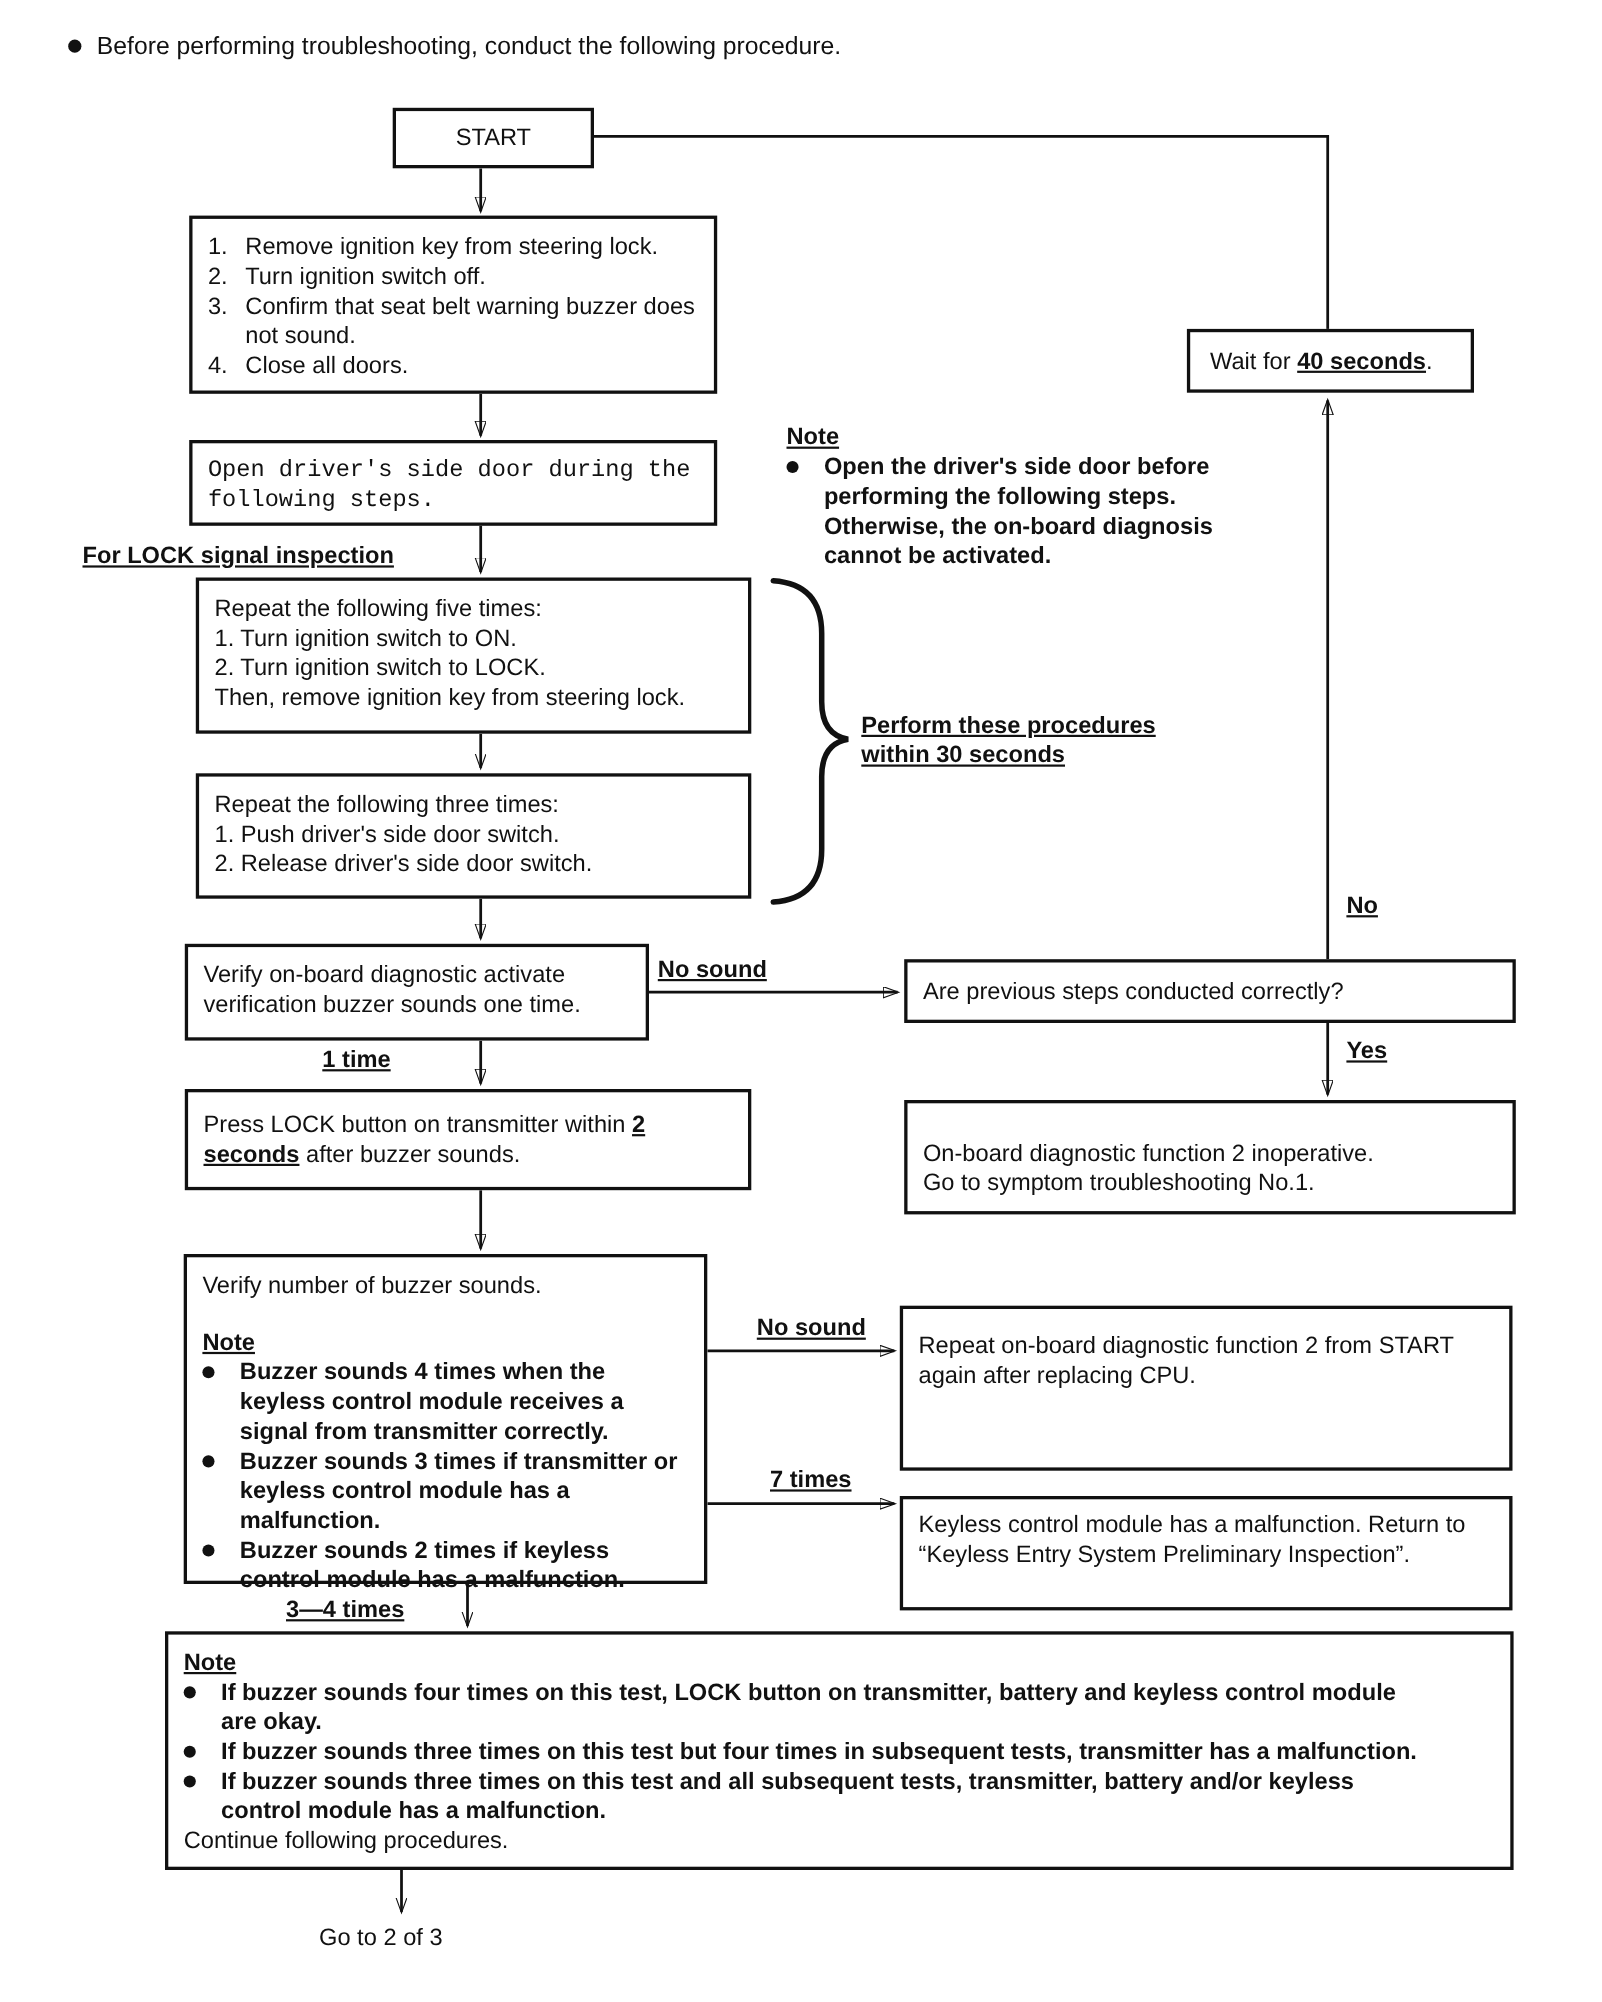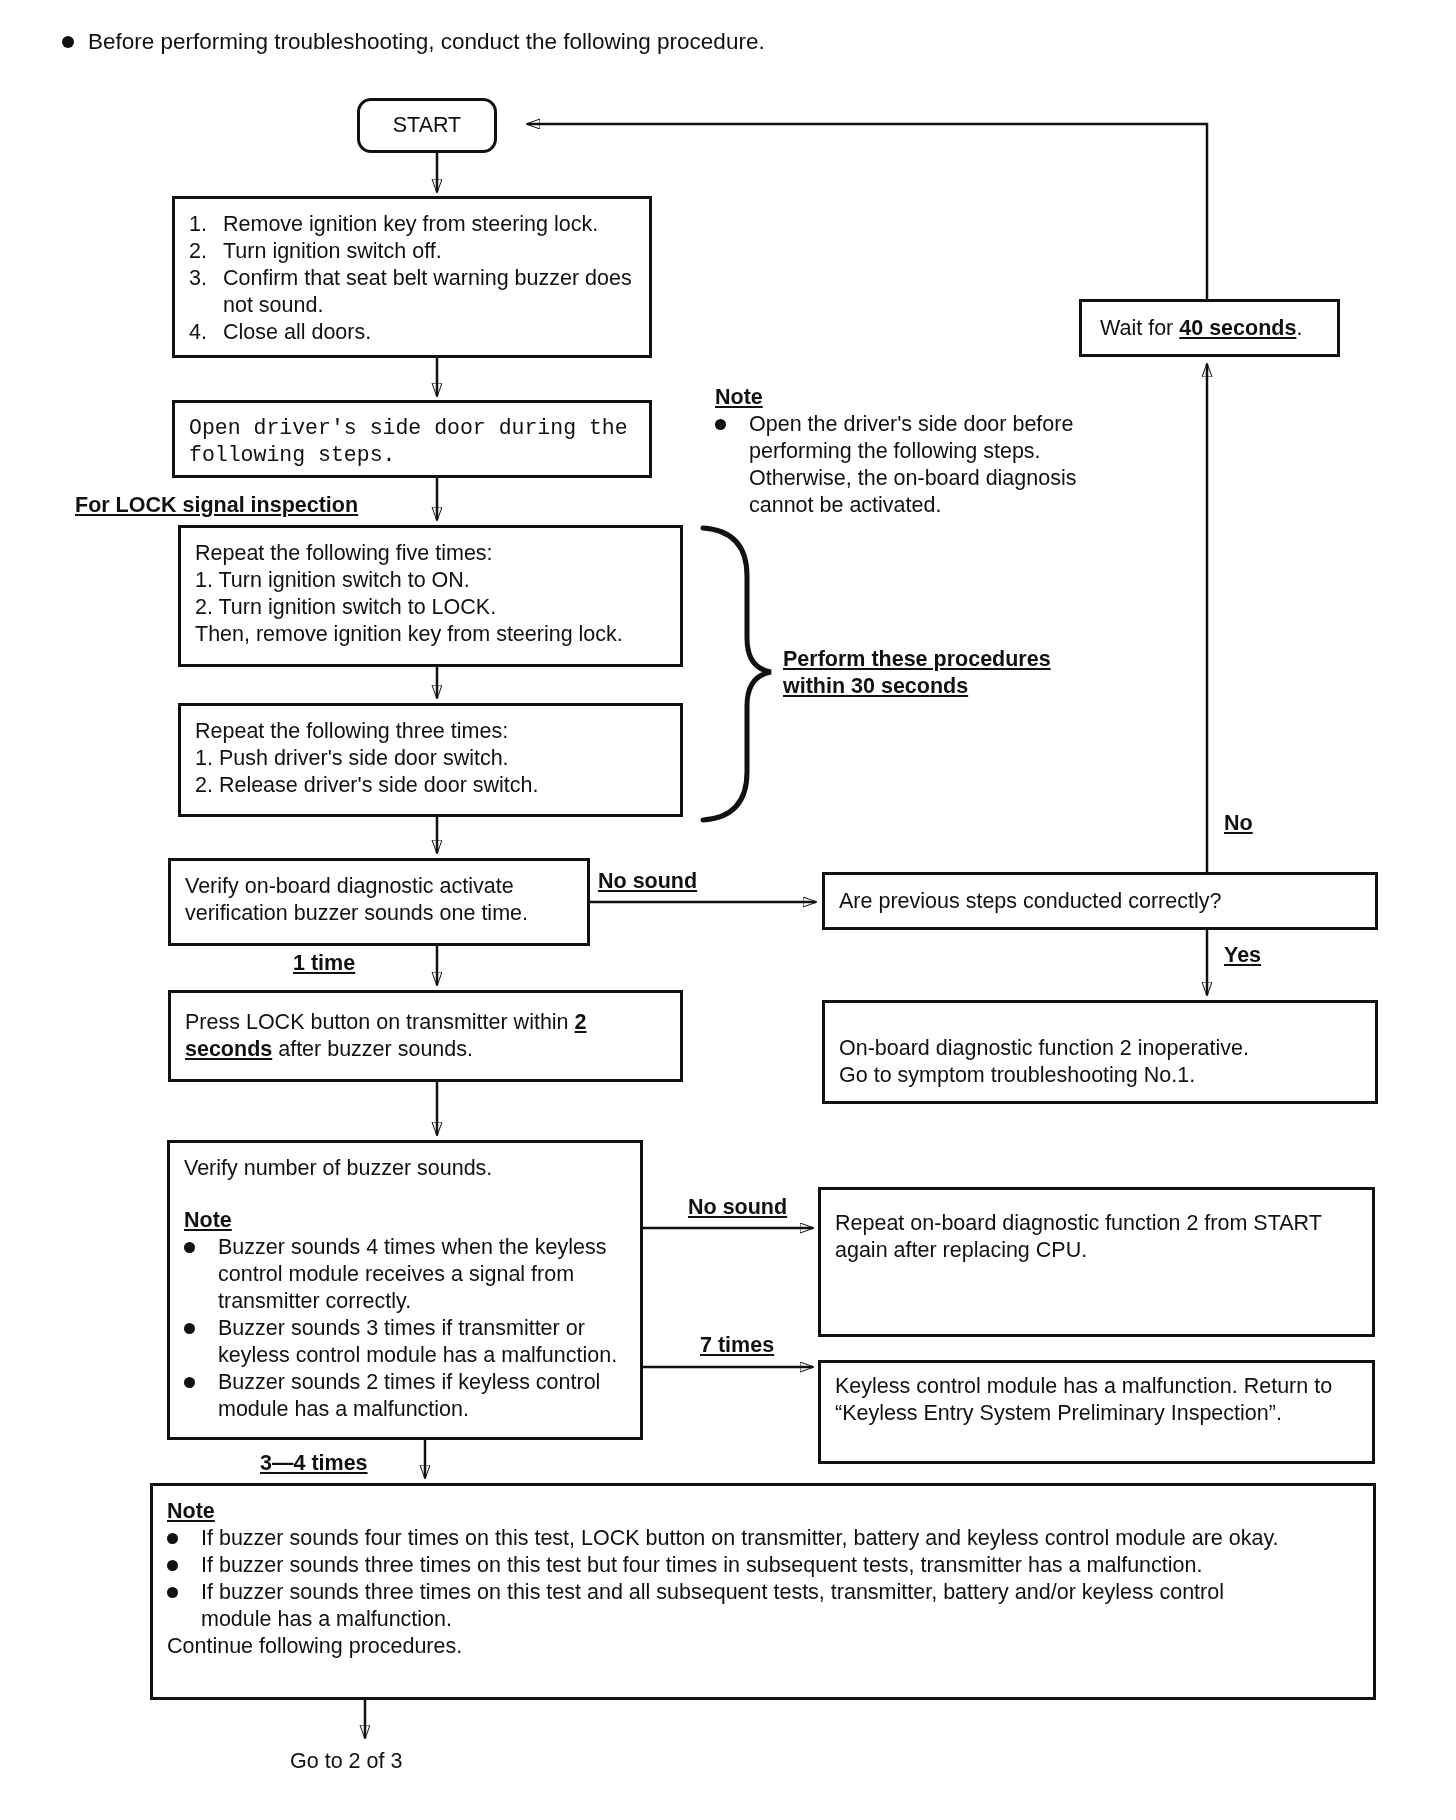--- a/index.html
+++ b/index.html
@@ -8,21 +8,21 @@
   .box{position:absolute;border:3px solid #111;background:#fff;box-sizing:border-box;
        font-size:21.5px;line-height:27px;padding:12px 14px;}
   .center{display:flex;align-items:center;}
   .lbl{position:absolute;font-size:21.5px;line-height:26px;white-space:nowrap;}
   .b{font-weight:bold;text-decoration:underline;}
   .wires{position:absolute;left:0;top:0;z-index:0;}
   .box,.lbl,.free{z-index:1;}
   .free{position:absolute;font-size:21.5px;line-height:27px;}
   .row{display:flex;}
   .num{width:34px;flex:none;}
-  .brow{display:flex;}
+  .brow{display:flex;font-weight:bold;}
   .dot{flex:none;width:34px;padding-top:8px;}
   .dot i{display:block;width:11px;height:11px;border-radius:50%;background:#111;}
   .gap{height:25px;}
   .intro-dot{position:absolute;left:62px;top:36px;width:12px;height:12px;border-radius:50%;background:#111;z-index:1;}
   path{stroke:#111;fill:none;}
 </style>
 </head>
 <body>
 
 <svg class="wires" width="1456" height="1820" viewBox="0 0 1456 1820">
@@ -45,21 +45,21 @@
   <path d="M643 1228 H813" stroke-width="2.5" marker-end="url(#ah)"></path>
   <path d="M643 1367 H813" stroke-width="2.5" marker-end="url(#ah)"></path>
   <path d="M425 1440 V1478" stroke-width="2.5" marker-end="url(#ah)"></path>
   <path d="M365 1700 V1738" stroke-width="2.5" marker-end="url(#ah)"></path>
   <path d="M703 528 Q747 531 747 576 V638 Q747 668 771 672 Q747 676 747 706 V772 Q747 817 703 820" stroke-width="5" stroke-linecap="round"></path>
 </svg>
 
 <div class="intro-dot"></div>
 <div class="free" style="left:88px;top:28px;font-size:22.5px;">Before performing troubleshooting, conduct the following procedure.</div>
 
-<div class="box center" style="left:357px;top:98px;width:140px;height:55px;justify-content:center;padding:0;border-radius:14px;">
+<div class="box center" style="left:357px;top:98px;width:183px;height:55px;justify-content:center;padding:0;">
   <span>START</span>
 </div>
 
 <div class="box" style="left:172px;top:196px;width:480px;height:162px;">
   <div class="row">
     <span class="num">1.</span>
     <span>Remove ignition key from steering lock.</span>
   </div>
   <div class="row">
     <span class="num">2.</span>

